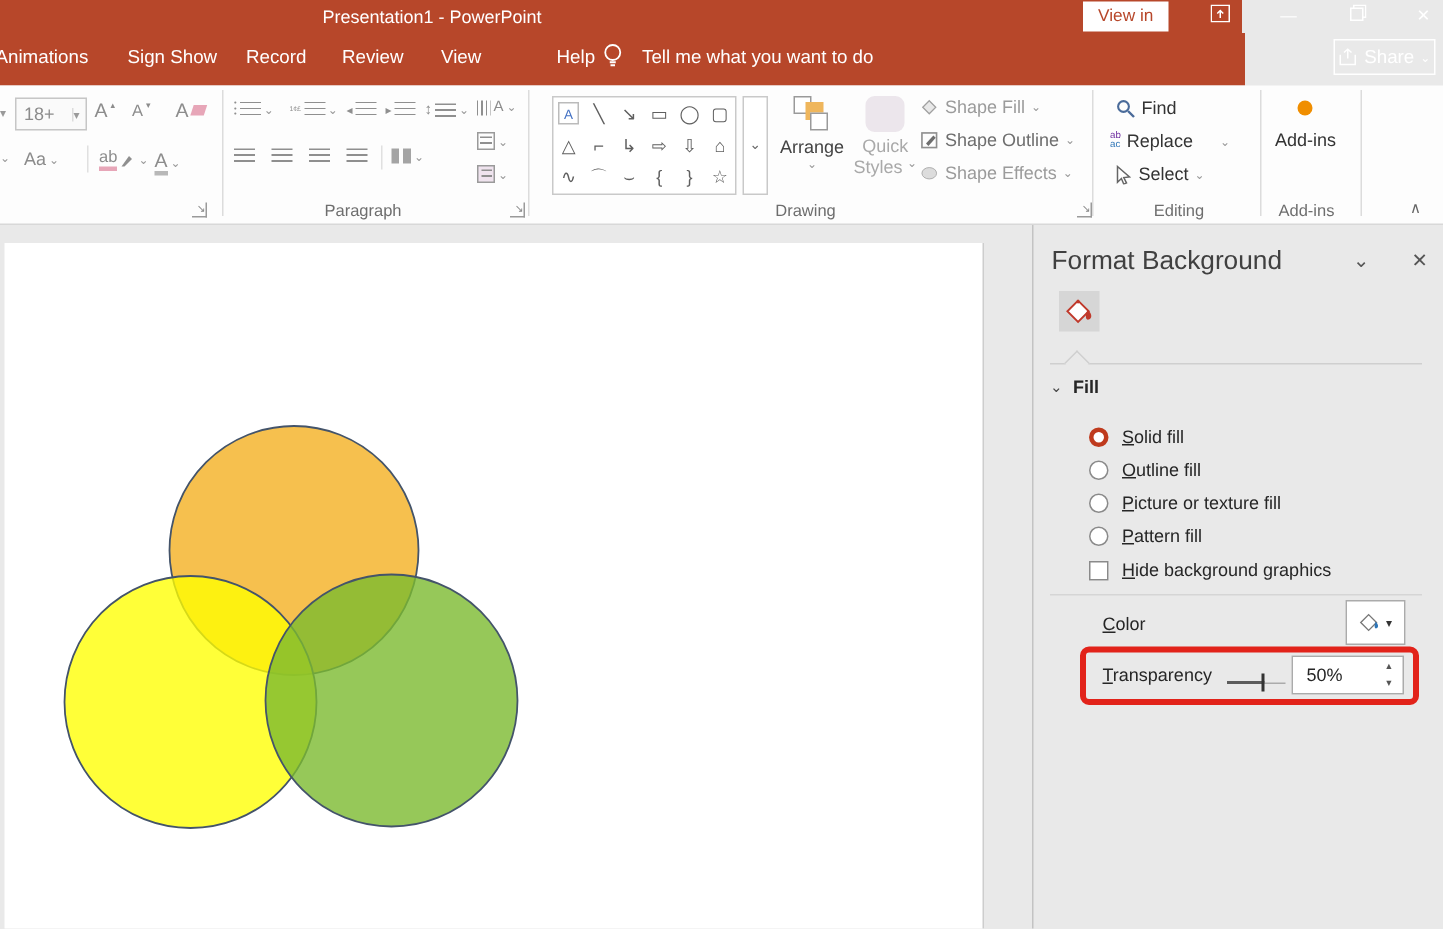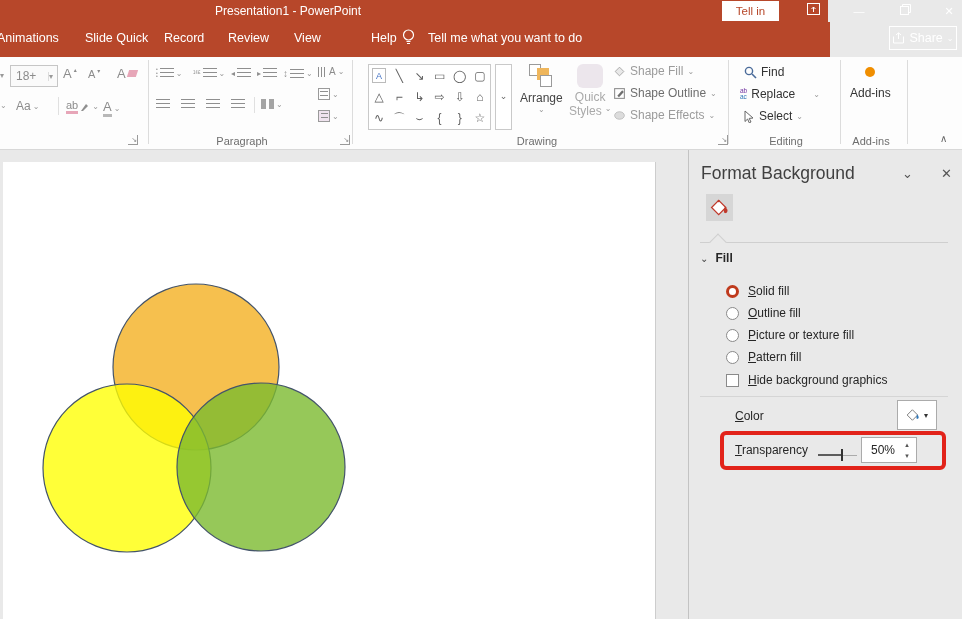--- a/index.html
+++ b/index.html
@@ -83,51 +83,51 @@
   #pane-sep2 { position:absolute; left:11px; top:246px; width:248px; height:1px; background:#D5D5D5; }
   #color-btn { position:absolute; left:208px; top:250px; width:40px; height:30px; background:#fff;
     border:1px solid #ABABAB; display:flex; align-items:center; justify-content:center; gap:4px; }
   #annotation-rect { position:absolute; left:31px; top:281px; width:226px; height:39px;
     border:4px solid #E2231A; border-radius:6px; pointer-events:none; z-index:5; }
   #transp-label { position:absolute; left:46px; top:293px; }
   #transp-slider { position:absolute; left:129px; top:299px; width:39px; height:12px; }
   #transp-track-dark { position:absolute; left:0; top:5px; width:25px; height:2px; background:#5c5c5c; }
   #transp-track-light { position:absolute; left:25px; top:5.5px; width:14px; height:1px; background:#ABABAB; }
   #transp-thumb { position:absolute; left:23px; top:0; width:2px; height:12px; background:#333; }
-  #transp-spin { position:absolute; left:172px; top:287px; width:56px; height:26px; background:#fff;
+  #transp-spin { position:absolute; left:172px; top:287px; width:75px; height:26px; background:#fff;
     border:1px solid #ABABAB; }
   #transp-value { position:absolute; left:9px; top:5px; }
   .spin-arrows { position:absolute; right:3px; top:1px; width:12px; display:flex; flex-direction:column;
     align-items:center; color:#555; font-size:7px; line-height:11px; }
 </style>
 </head>
 <body>
 
 <div id="titlebar" style="background: rgb(183, 71, 42);">
   <span id="window-title">Presentation1  -  PowerPoint</span>
-  <div id="signin">Tell in</div>
+  <div id="signin">View in</div>
   <span class="titlebar-ico" style="left:804px;">
     <svg width="13" height="12" viewBox="0 0 13 12">
         <rect x="0.5" y="0.5" width="12" height="11" fill="none" stroke="#fff"></rect>
         <path d="M6.5 9 L6.5 4 M4.5 6 L6.5 4 L8.5 6" fill="none" stroke="#fff"></path>
       </svg>
   </span>
   <span class="titlebar-ico" style="left:850px;">—</span>
   <span class="titlebar-ico" style="left:896px;">
     <svg width="11" height="11" viewBox="0 0 11 11">
         <rect x="0.5" y="2.5" width="8" height="8" fill="none" stroke="#fff"></rect>
         <path d="M2.5 2.5 V0.5 H10.5 V8.5 H8.5" fill="none" stroke="#fff"></path>
       </svg>
   </span>
   <span class="titlebar-ico" style="left:940px;">✕</span>
 </div>
 
 <div id="tabrow" style="background: rgb(183, 71, 42);">
   <span class="tab" style="left:-3px;">Animations</span>
-  <span class="tab" style="left:85px;">Slide Quick</span>
+  <span class="tab" style="left:85px;">Sign Show</span>
   <span class="tab" style="left:164px;">Record</span>
   <span class="tab" style="left:228px;">Review</span>
   <span class="tab" style="left:294px;">View</span>
   <span class="tab" style="left:347px;margin-left:24px;">Help</span>
   <span class="abs" style="left:401px; top:6px;">
     <svg width="15" height="20" viewBox="0 0 15 20">
         <circle cx="7.5" cy="7" r="5" fill="none" stroke="#fff" stroke-width="1.2"></circle>
         <path d="M5.5 13.5 H9.5 M6 15.5 H9" stroke="#fff" stroke-width="1.2"></path>
       </svg>
   </span>

